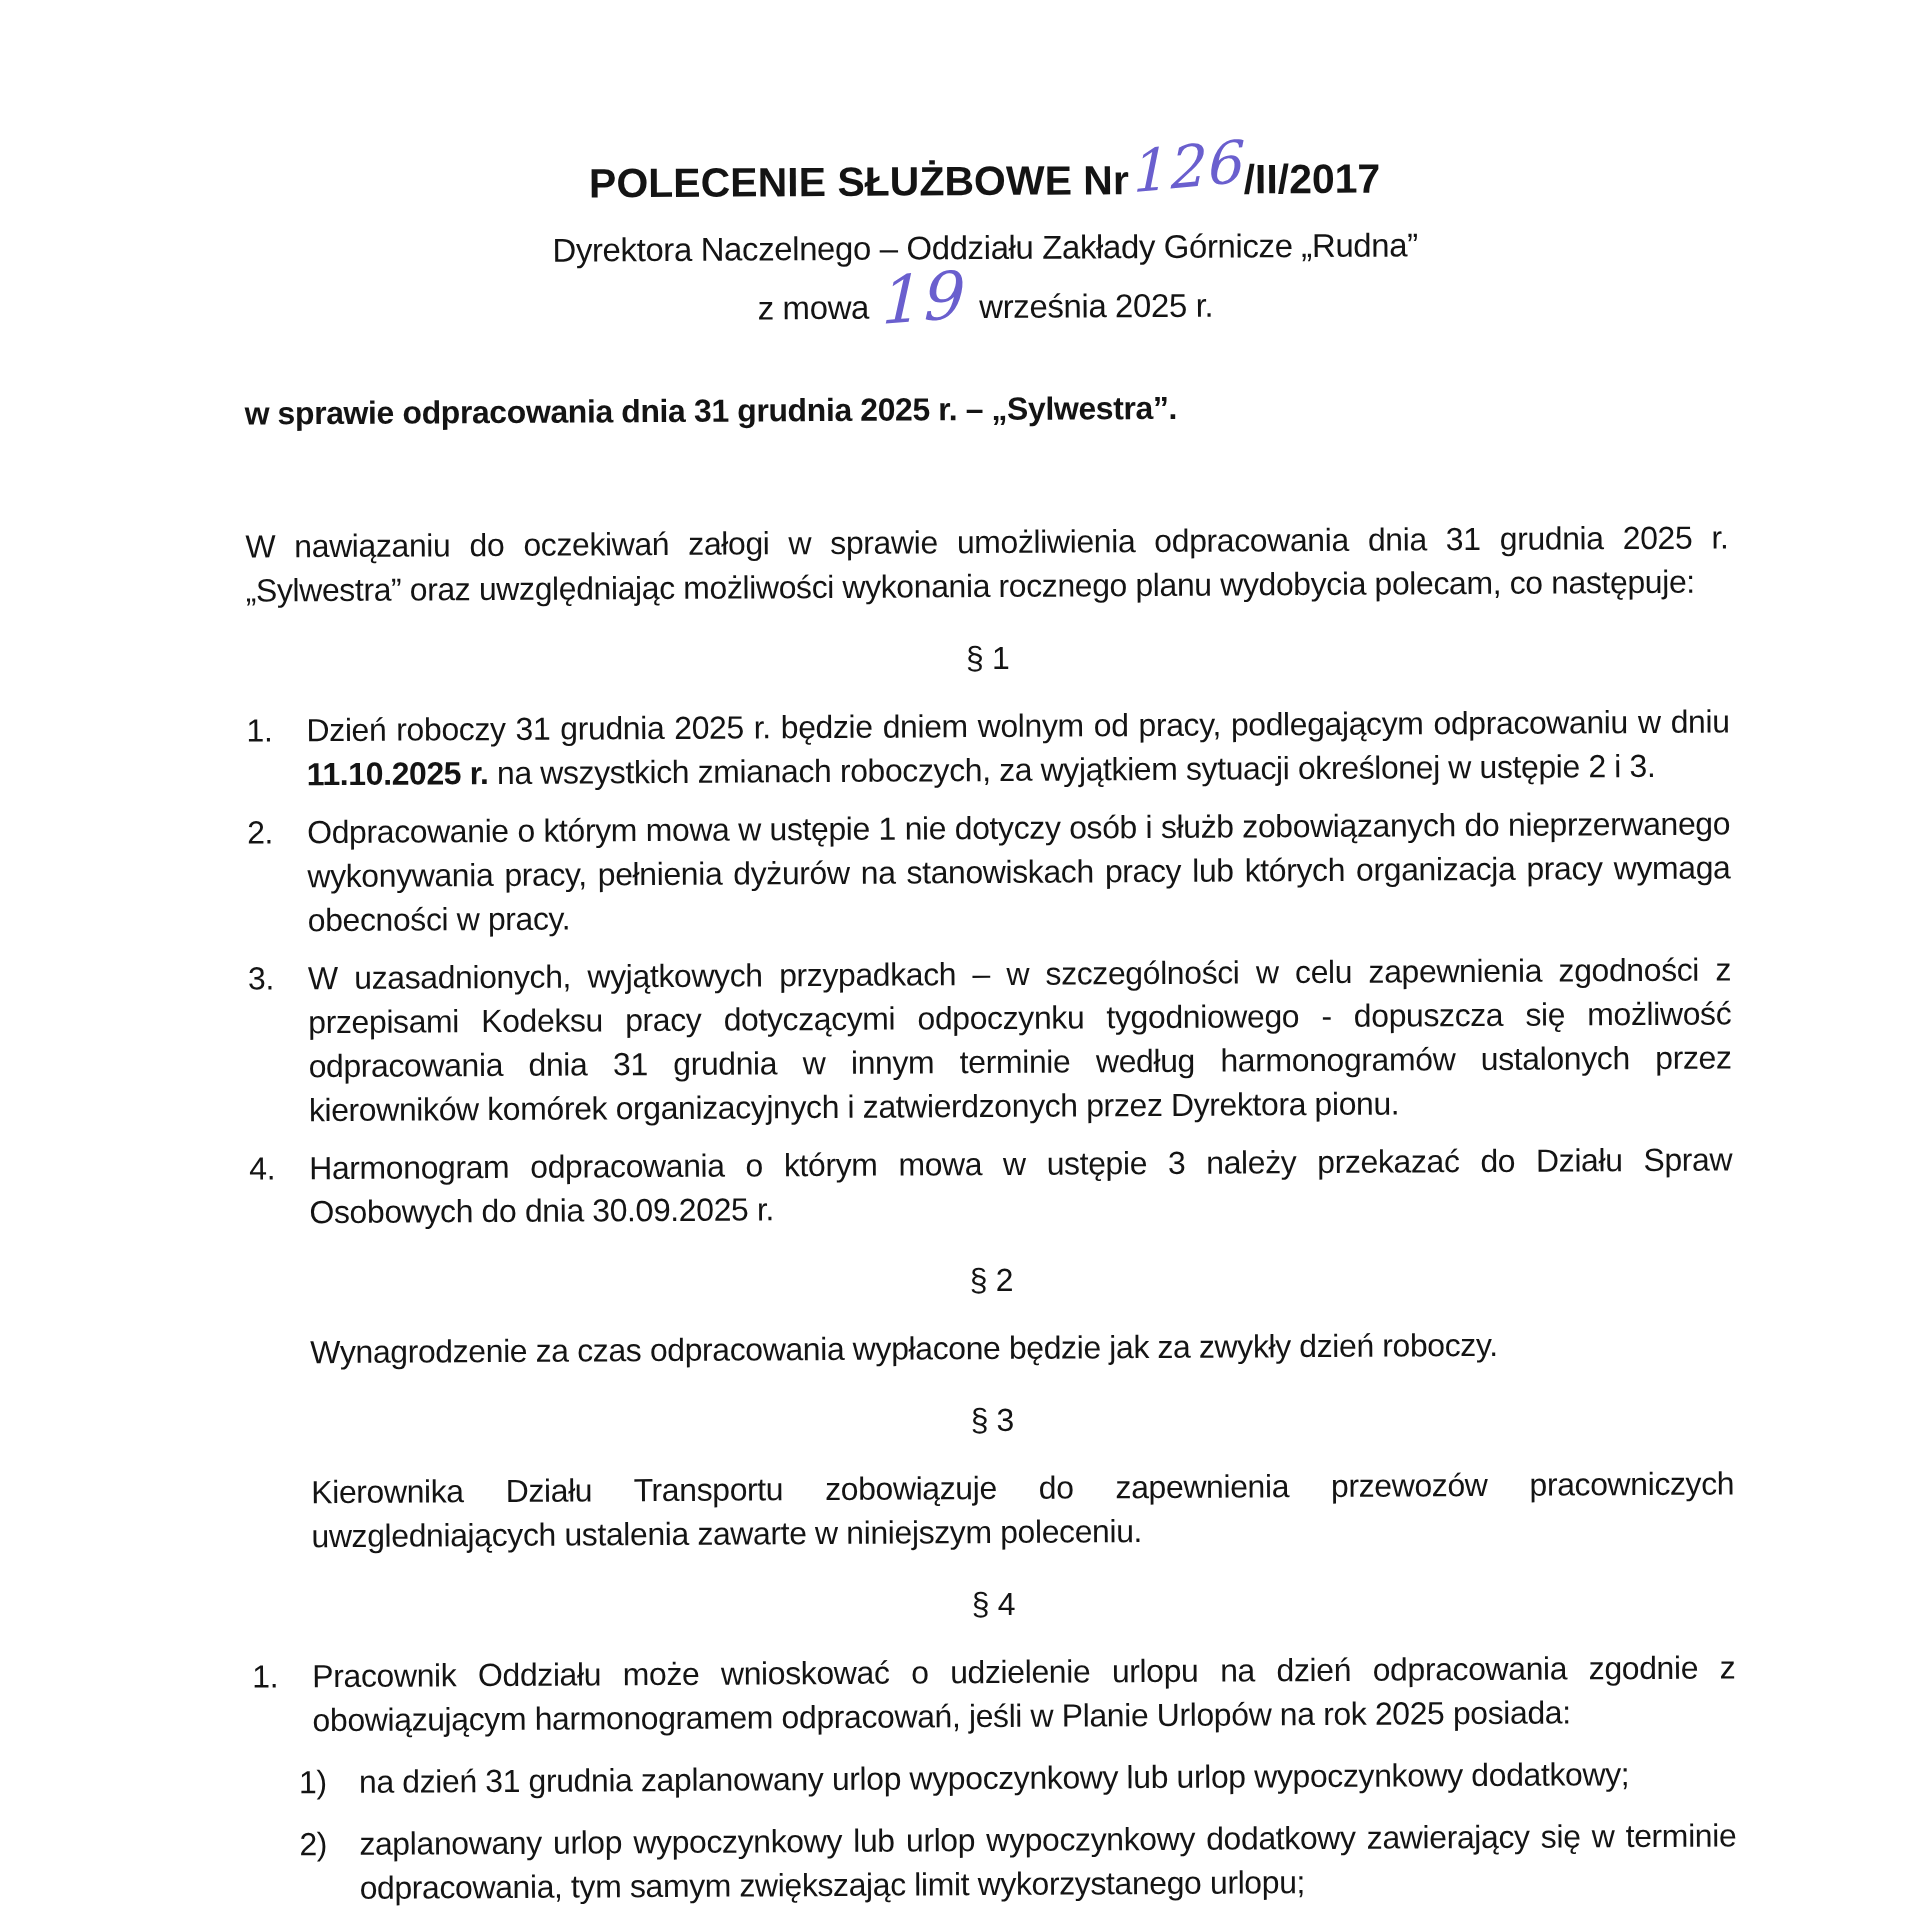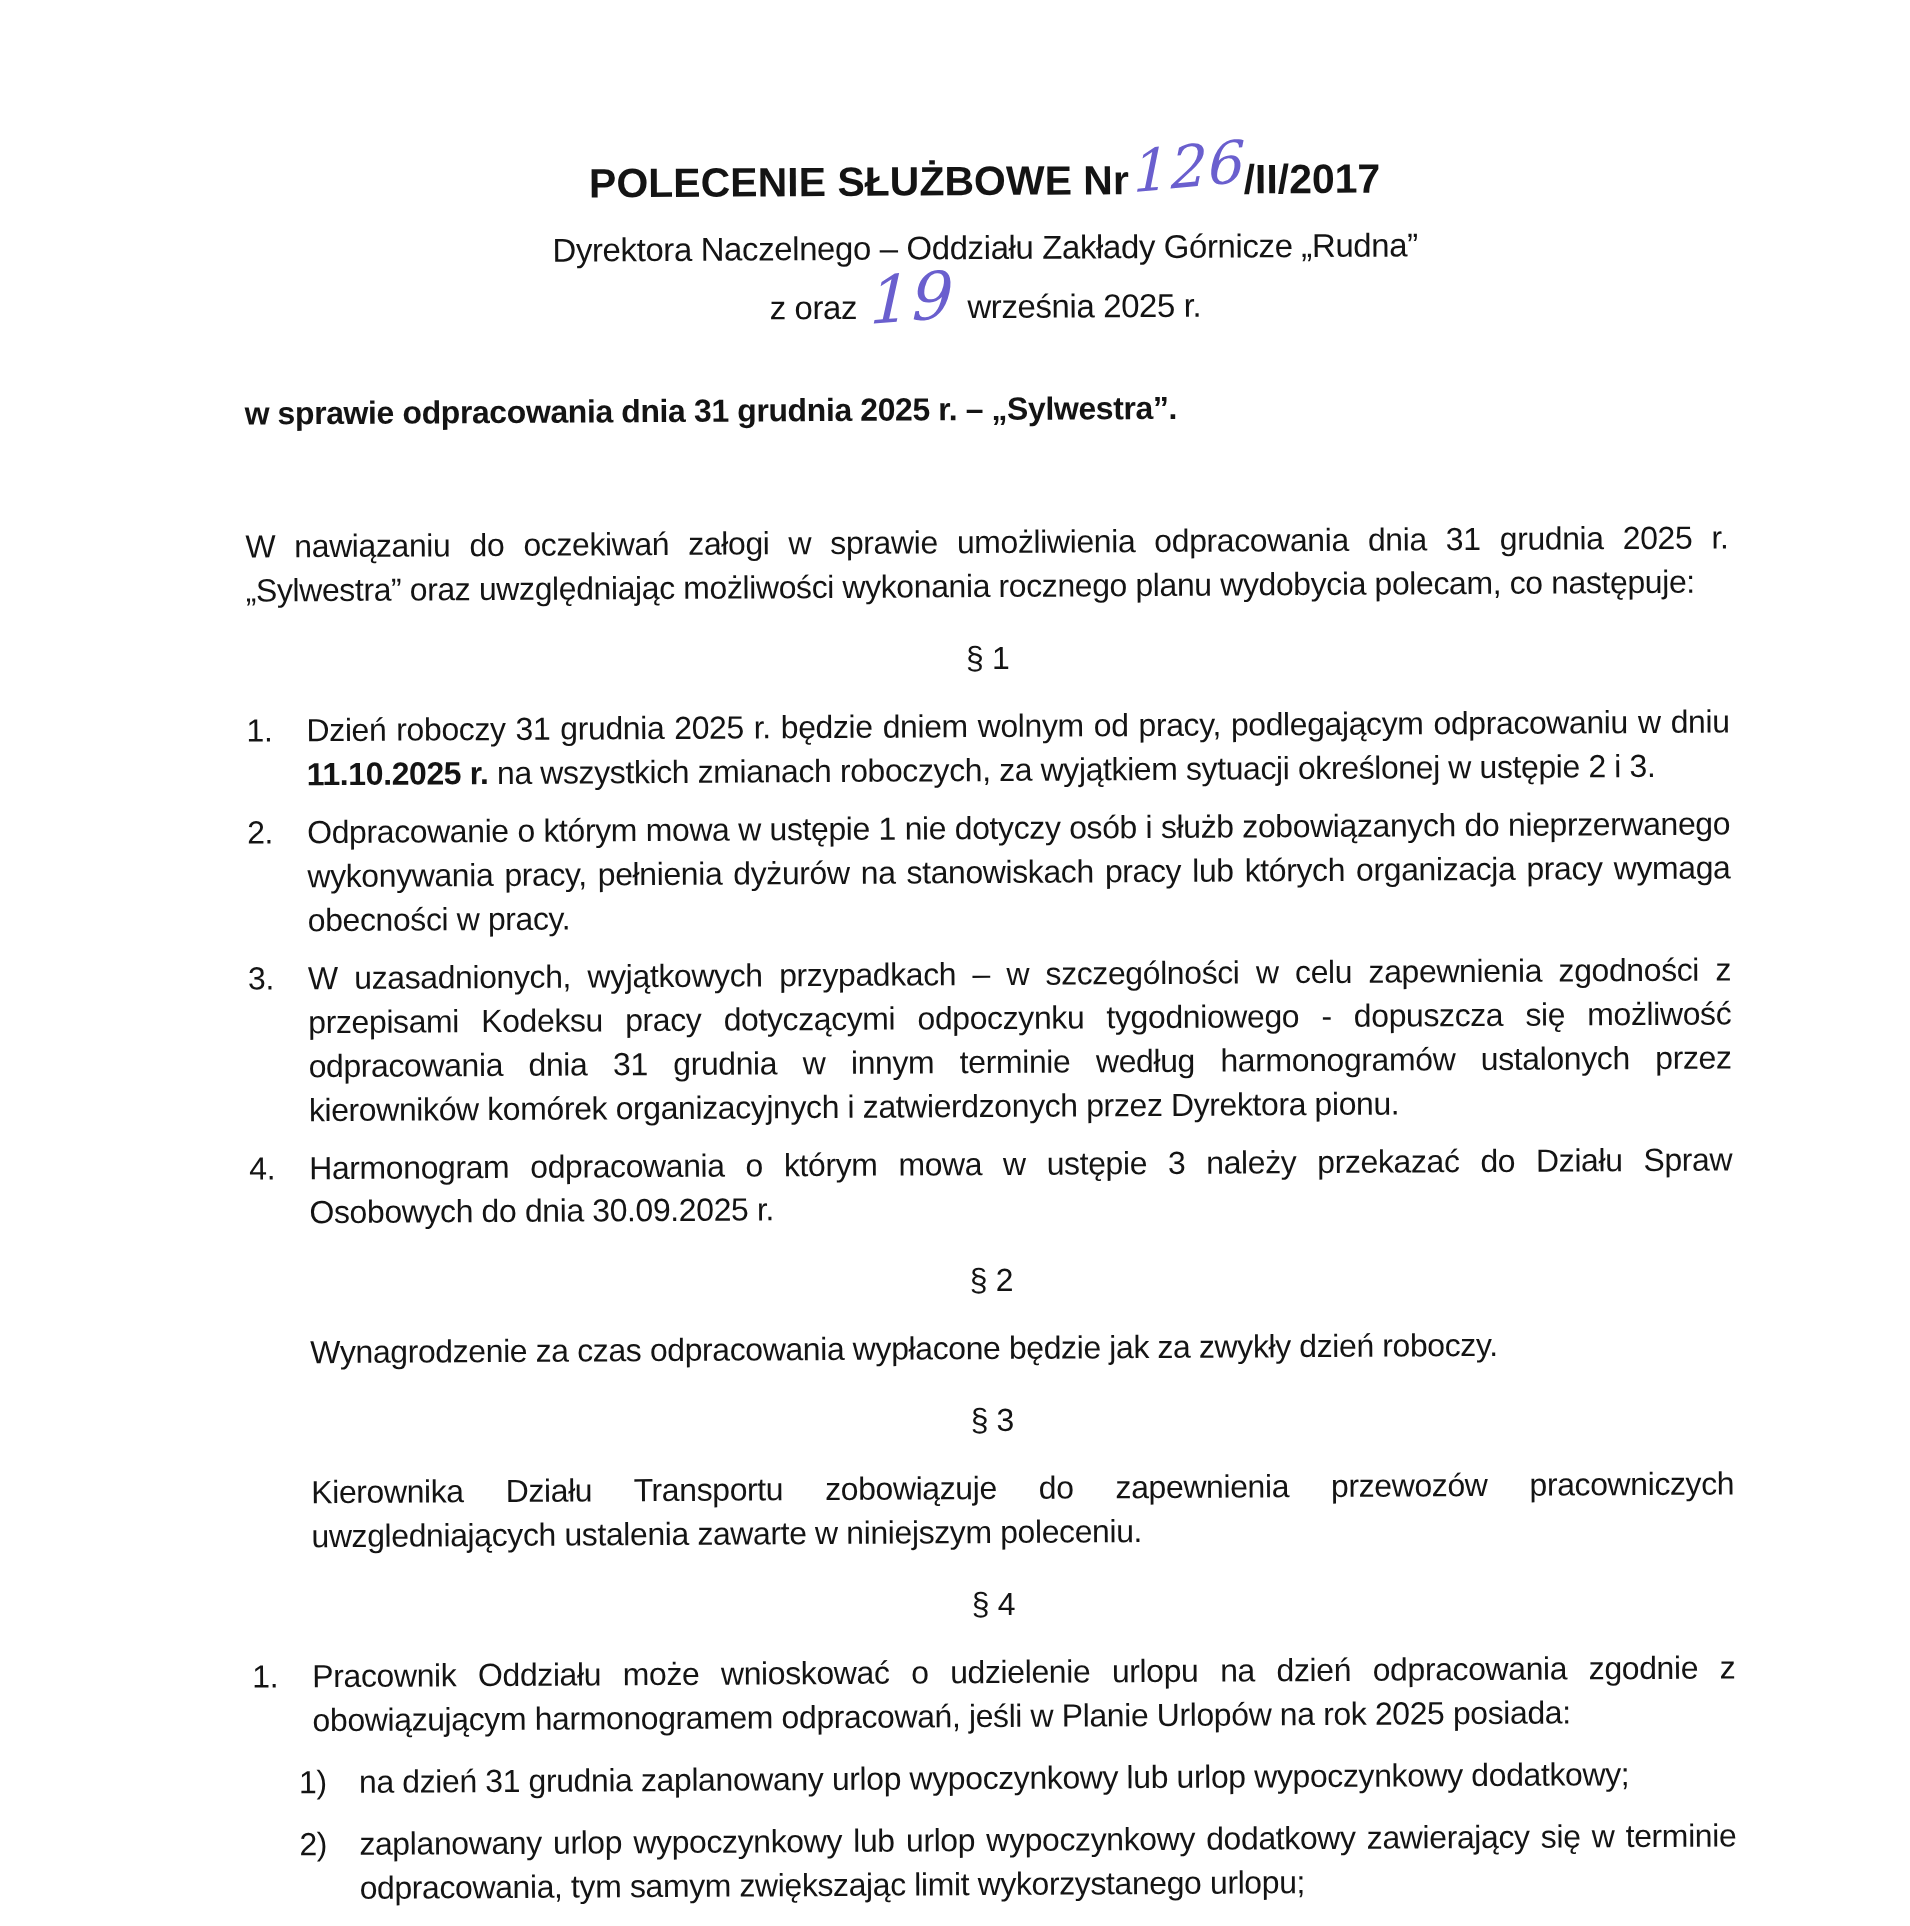--- a/index.html
+++ b/index.html
@@ -36,21 +36,21 @@
 </head>
 <body>
 
 <div class="page">
   <div class="doc">
 
     <h1 class="title"><span>POLECENIE SŁUŻBOWE Nr</span><span class="hand hand-number" style="color: rgb(106, 95, 206);">126</span><span>/II/2017</span></h1>
 
     <div class="center-line issuer">Dyrektora Naczelnego – Oddziału Zakłady Górnicze „Rudna”</div>
 
-    <div class="center-line date-line"><span>z oraz</span><span class="hand hand-day" style="color: rgb(106, 95, 206);">19</span><span>września 2025 r.</span></div>
+    <div class="center-line date-line"><span>z mowa</span><span class="hand hand-day" style="color: rgb(106, 95, 206);">19</span><span>września 2025 r.</span></div>
 
     <div class="subject">w sprawie odpracowania dnia 31 grudnia 2025 r. – „Sylwestra”.</div>
 
     <p class="para">W nawiązaniu do oczekiwań załogi w sprawie umożliwienia odpracowania dnia 31 grudnia 2025 r. „Sylwestra” oraz uwzględniając możliwości wykonania rocznego planu wydobycia polecam, co następuje:</p>
 
     <div class="section-mark">§ 1</div>
 
     <div class="list">
       <div class="li">
         <span class="num">1.</span>

